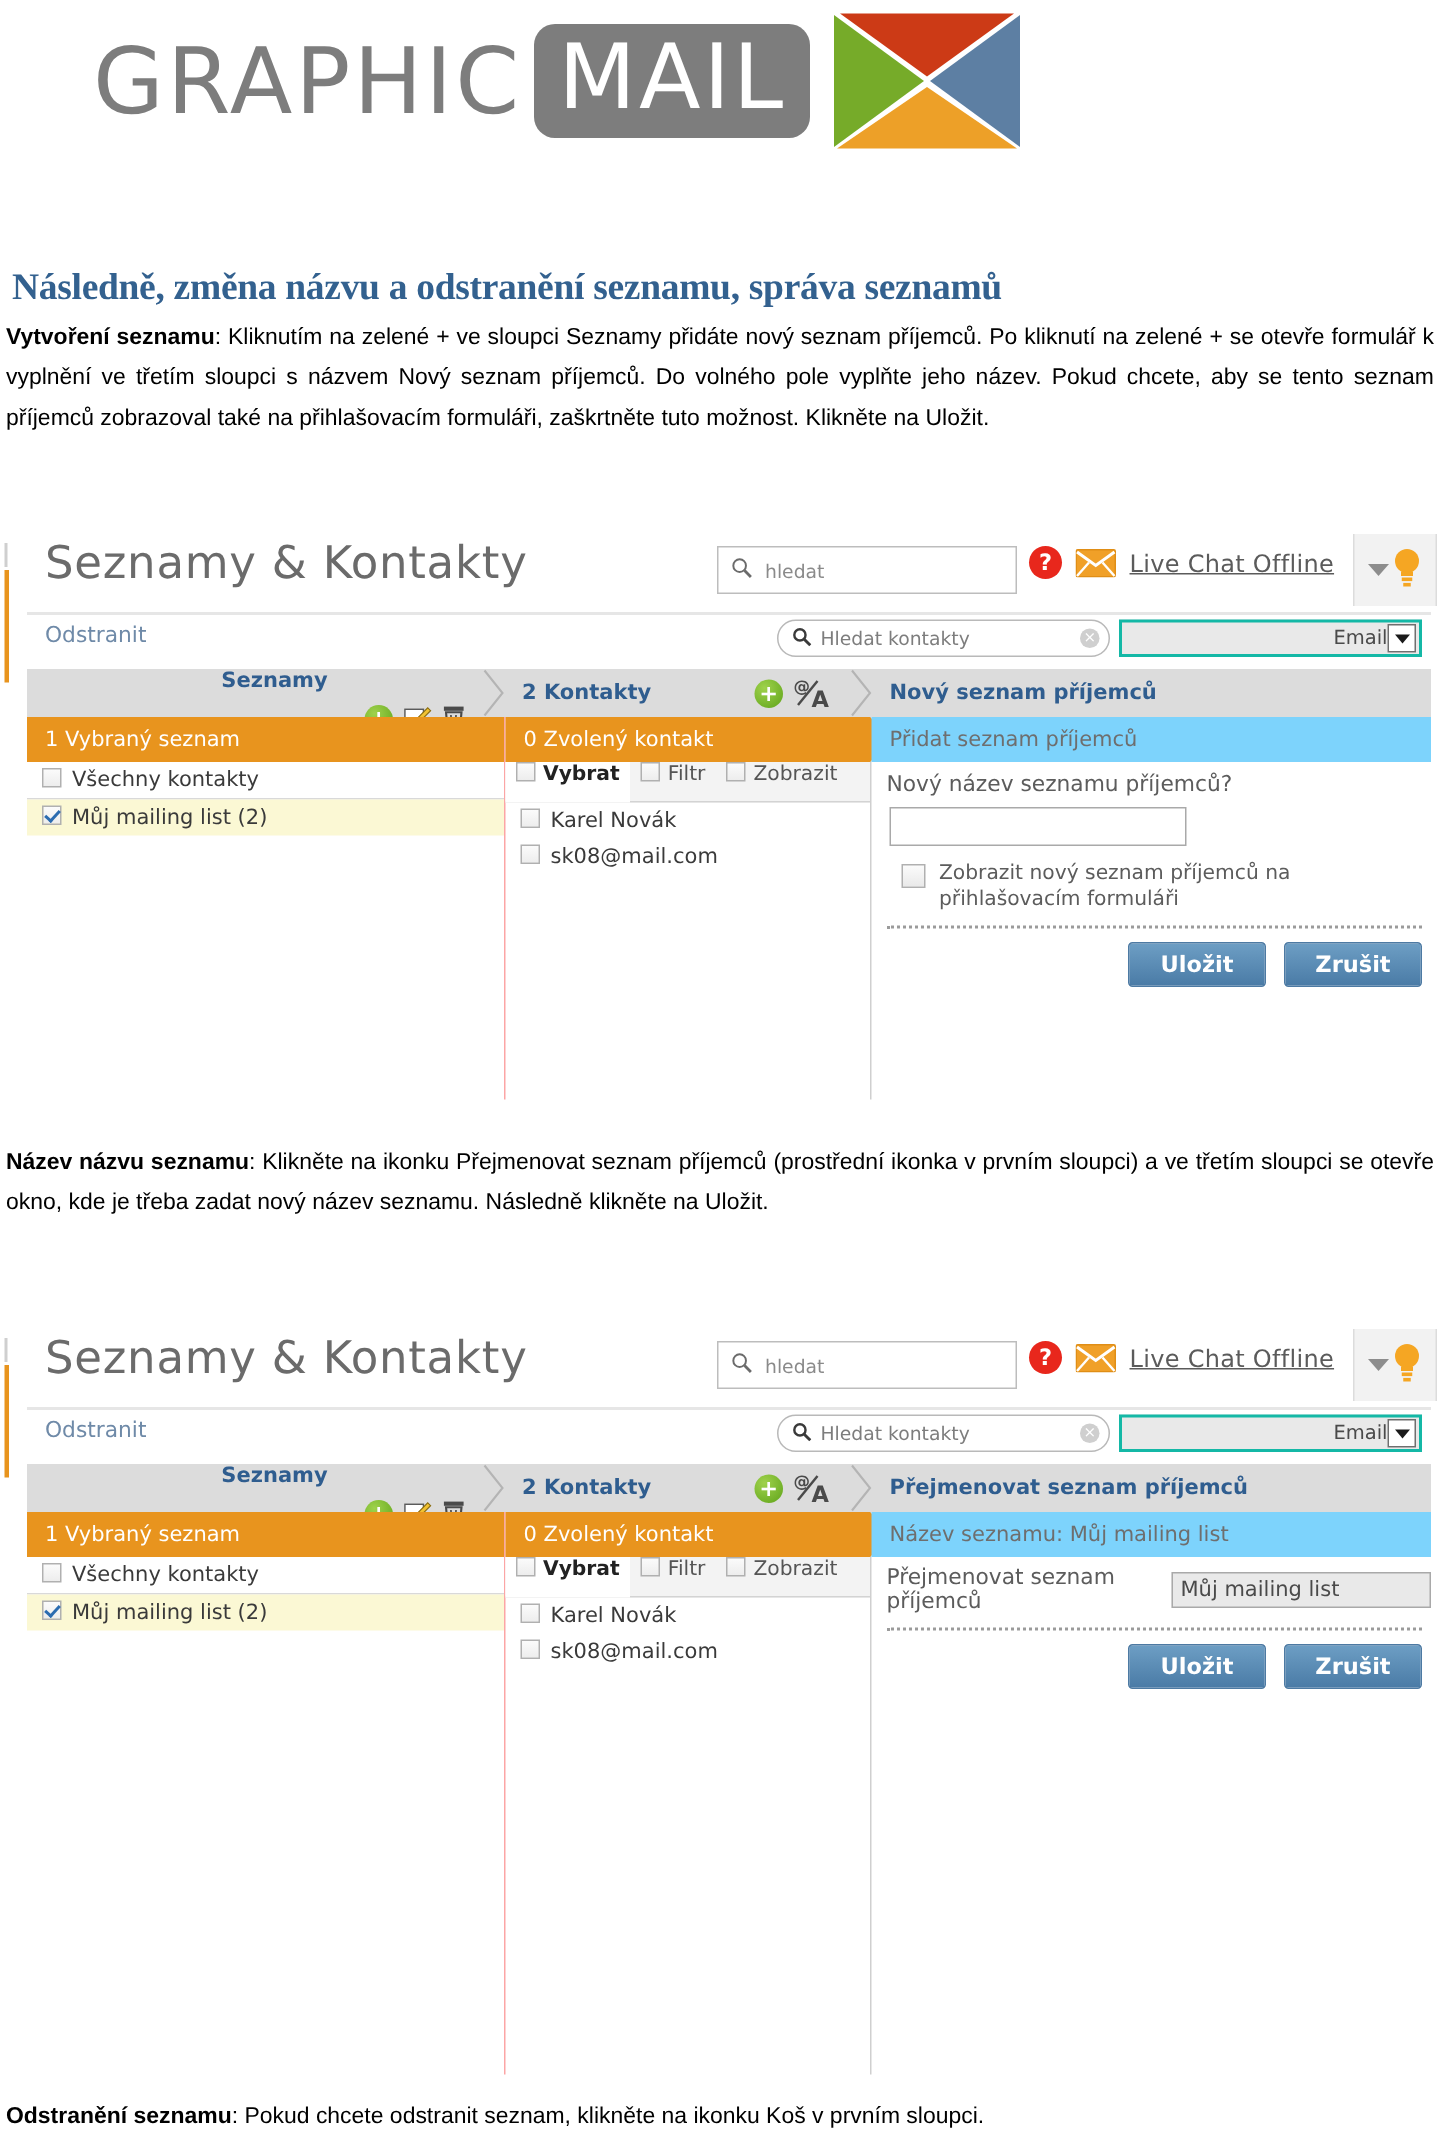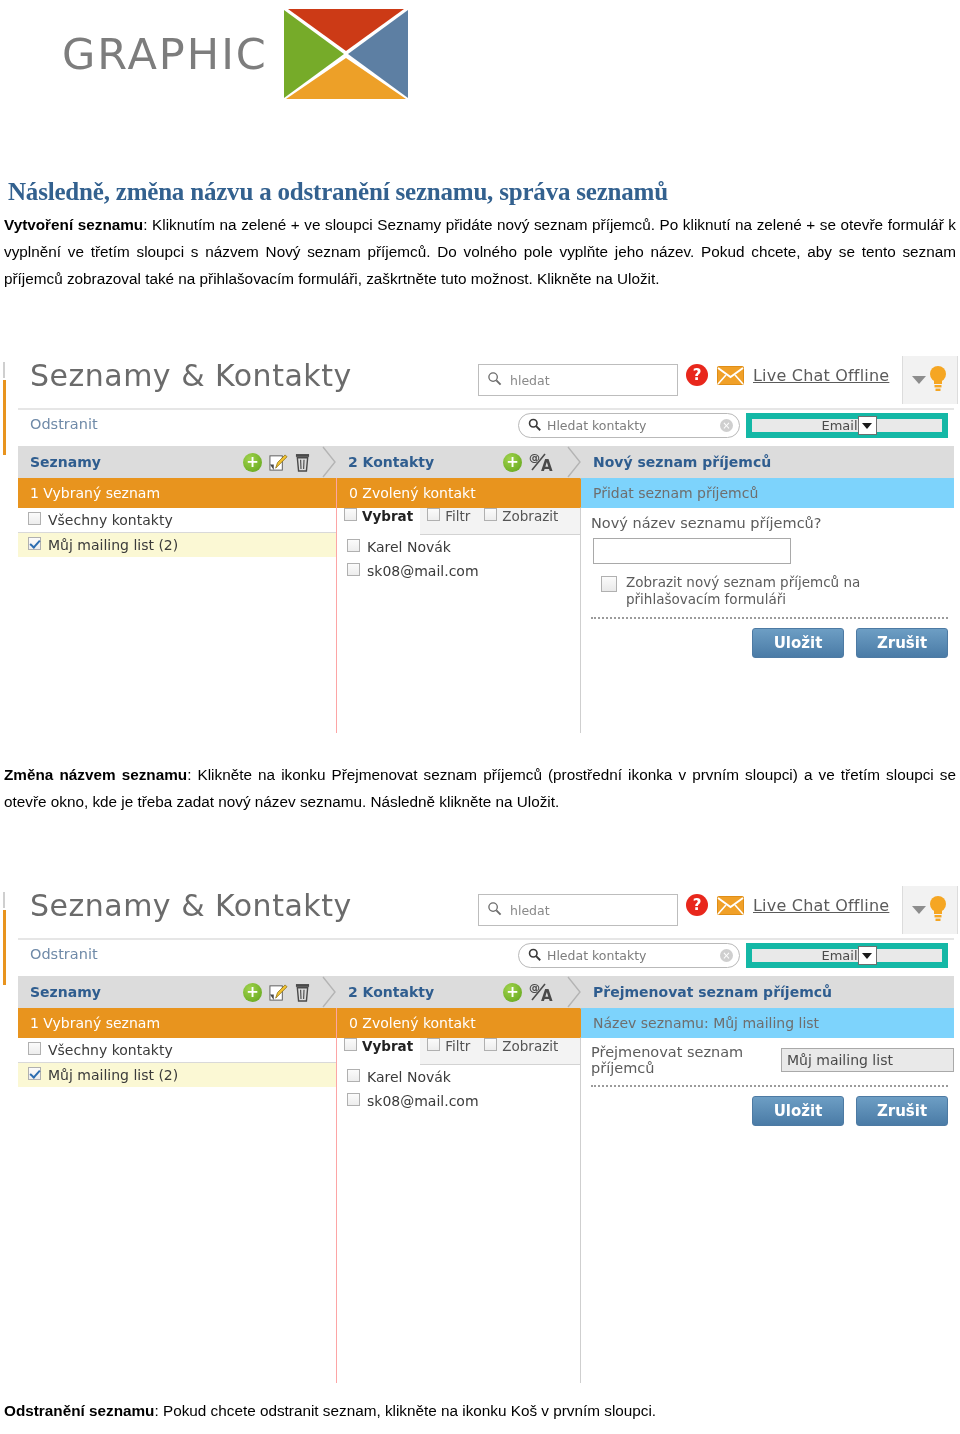--- a/index.html
+++ b/index.html
@@ -16,21 +16,21 @@
   
   .logo-wrap {
     position: absolute;
     left: 62px; top: 8px;
     display: flex;
     align-items: center;
     gap: 0px;
   }
   .logo-graphic {
     font-family: "DejaVu Sans", sans-serif;
-    font-size: 43px;
+    font-size: 61px;
     letter-spacing: 2px;
     color: #7d7d7d;
     font-weight: 400;
     line-height: 1;
   }
   .logo-mail-box {
     background: #7d7d7d;
     border-radius: 14px;
     padding: 6px 16px 10px 16px;
     margin-left: 8px;
@@ -205,25 +205,25 @@
     background: #cfcfcf;
     color: #fff;
     font-size: 10px;
     display:flex;align-items:center;justify-content:center;
     line-height:1;
   }
   .sel-email {
     position: absolute;
     left: 728px; top: 3px;
     width: 202px; height: 25px;
-    border: 6px solid #14b8a6;
+    border: 2px solid #14b8a6;
     background: #e9e9e9;
     display: flex;
     align-items: center;
-    justify-content: center;
+    justify-content: flex-end;
     padding: 0 2px 0 6px;
   }
   .sel-email .seltxt { font-size: 13px; color: #4a4a4a; }
   .sel-arrow {
     width: 19px; height: 19px;
     background: #fff;
     border: 1px solid #6f6f6f;
     display:flex;align-items:center;justify-content:center;
   }
   .sel-arrow i {
@@ -248,21 +248,21 @@
     height: 32px;
     display: flex;
     align-items: center;
     gap: 8px;
     padding-left: 12px;
     font-size: 14px;
     font-weight: bold;
     color: #2f5d8f;
     white-space: nowrap;
   }
-  .crumb.c1 { width: 318px; }
+  .crumb.c1 { width: 318px; flex-direction: column; }
   .crumb.c2 { width: 245px; }
   .crumb.c3 { flex: 1; }
   .crumb .wedge {
     position: absolute;
     right: -1px; top: 0;
     width: 16px; height: 32px;
   }
   .crumb .lbl { flex: 0 0 auto; }
   .crumb .tools {
     display: flex; align-items: center; gap: 7px;
@@ -439,39 +439,42 @@
     padding-left: 5px;
   }
   .col-fill { min-height: 150px; }
   #app-2 .col-fill { min-height: 270px; }
 </style>
 </head>
 <body>
 
 <div class="logo-wrap">
   <span class="logo-graphic">GRAPHIC</span>
+  <span class="logo-mail-box">
+    <span class="logo-mail-text">MAIL</span>
+  </span>
   <span class="logo-env">
     <svg width="128" height="92" viewBox="0 0 128 92">
       <rect x="0" y="0" width="128" height="92" fill="#ffffff"></rect>
       <polygon points="2,2 62,46 2,90" fill="#76ab29"></polygon>
       <polygon points="6,1 122,1 64,43" fill="#cc3a16"></polygon>
       <polygon points="126,2 126,90 66,46" fill="#5d7fa3"></polygon>
       <polygon points="4,91 64,50 124,91" fill="#eda028"></polygon>
     </svg>
   </span>
 </div>
 
 <div class="doc-title">Následně, změna názvu a odstranění seznamu, správa seznamů</div>
 
 <div class="para" id="para-1">
   <b>Vytvoření seznamu</b><span>: Kliknutím na zelené + ve sloupci Seznamy přidáte nový seznam příjemců. Po kliknutí na zelené + se otevře formulář k vyplnění ve třetím sloupci s názvem Nový seznam příjemců. Do volného pole vyplňte jeho název. Pokud chcete, aby se tento seznam příjemců zobrazoval také na přihlašovacím formuláři, zaškrtněte tuto možnost.  Klikněte na Uložit.</span>
 </div>
 
 <div class="para" id="para-2">
-  <b>Změna názvem seznamu</b><span>: Klikněte na ikonku Přejmenovat seznam příjemců (prostřední ikonka v prvním sloupci) a ve třetím sloupci se otevře okno, kde je třeba zadat nový název seznamu. Následně klikněte na Uložit.</span>
+  <b>Název názvu seznamu</b><span>: Klikněte na ikonku Přejmenovat seznam příjemců (prostřední ikonka v prvním sloupci) a ve třetím sloupci se otevře okno, kde je třeba zadat nový název seznamu. Následně klikněte na Uložit.</span>
 </div>
 
 <div class="para" id="para-3">
   <b>Odstranění seznamu</b><span>: Pokud chcete odstranit seznam, klikněte na ikonku Koš v prvním sloupci.</span>
 </div>
 
 <div class="app" id="app-1">
   <div class="app-leftbar2"></div>
   <div class="app-leftbar"></div>
 

